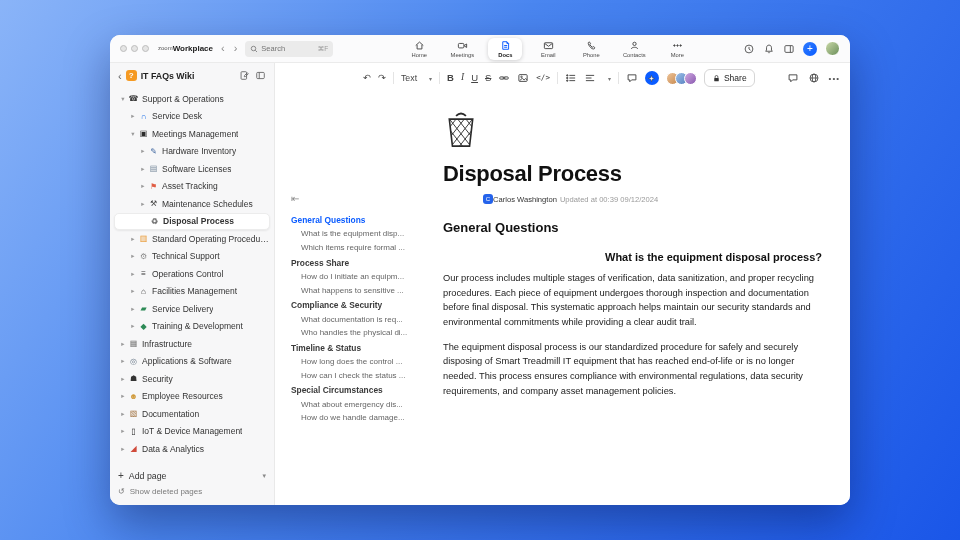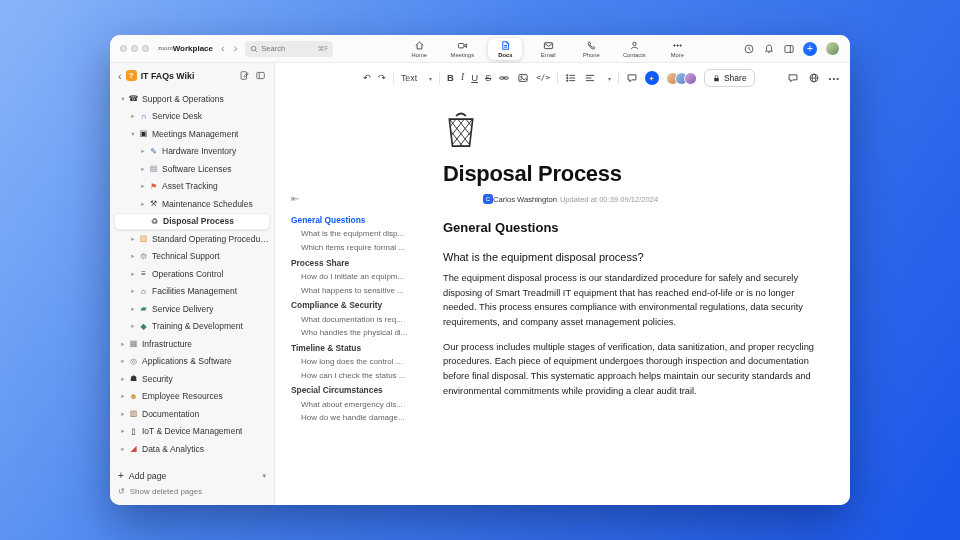--- a/index.html
+++ b/index.html
@@ -104,21 +104,21 @@
               white-space:nowrap; overflow:hidden; text-overflow:ellipsis; }
   .doc { flex:1; padding:16px 28px 0 20px; overflow:hidden; }
   .trash-hero { margin-bottom:8px; }
   .doc-title { font-size:22px; font-weight:bold; color:#111; letter-spacing:-.3px; margin-bottom:7px; }
   .byline { display:flex; align-items:center; margin-bottom:16px;padding-left:40px; }
   .byline .bav { width:10px; height:10px; border-radius:3px; background:#2563eb; color:#fff;
                  font-size:6px; text-align:center; line-height:10px; }
   .byline .bname { font-size:7.6px; color:#333; }
   .byline .bupd { font-size:7.6px; color:#9a9a9a; margin-left:3px; }
   .doc-h2 { font-size:13px; font-weight:bold; color:#111; margin:14px 0 10px 0; }
-  .doc-h3 { font-size:11px; font-weight:normal; color:#111; margin:16px 0 8px 0; }
+  .doc-h3 { font-size:11px; font-weight:bold; color:#111; margin:16px 0 8px 0;text-align:right; }
   .doc-p { font-size:9.3px; line-height:1.58; color:#1c1c1c; margin-bottom:10px; max-width:382px; }
   .doc-ul { margin:4px 0 0 15px; max-width:375px; }
   .doc-li { font-size:9.3px; color:#1c1c1c; margin-bottom:11px; }
   .gap-h3 { margin-top:26px; }
 </style>
 </head>
 <body>
 
 <div class="bg">
   <div class="window">
@@ -464,22 +464,22 @@
             </svg>
             <div class="doc-title">Disposal Process</div>
             <div class="byline">
               <span class="bav">C</span>
               <span class="bname">Carlos Washington</span>
               <span class="bupd">Updated at 00:39 09/12/2024</span>
             </div>
             <div>
                 <h2 class="doc-h2">General Questions</h2>
                 <h3 class="doc-h3">What is the equipment disposal process?</h3>
+                <p class="doc-p">Our process includes multiple stages of verification, data sanitization, and proper recycling procedures. Each piece of equipment undergoes thorough inspection and documentation before final disposal. This systematic approach helps maintain our security standards and environmental commitments while providing a clear audit trail.</p>
                 <p class="doc-p">The equipment disposal process is our standardized procedure for safely and securely disposing of Smart Treadmill IT equipment that has reached end-of-life or is no longer needed. This process ensures compliance with environmental regulations, data security requirements, and company asset management policies.</p>
-                <p class="doc-p">Our process includes multiple stages of verification, data sanitization, and proper recycling procedures. Each piece of equipment undergoes thorough inspection and documentation before final disposal. This systematic approach helps maintain our security standards and environmental commitments while providing a clear audit trail.</p>
               </div>
           </div>
 
         </div>
       </div>
     </div>
   </div>
 </div>
 
 </body></html>

